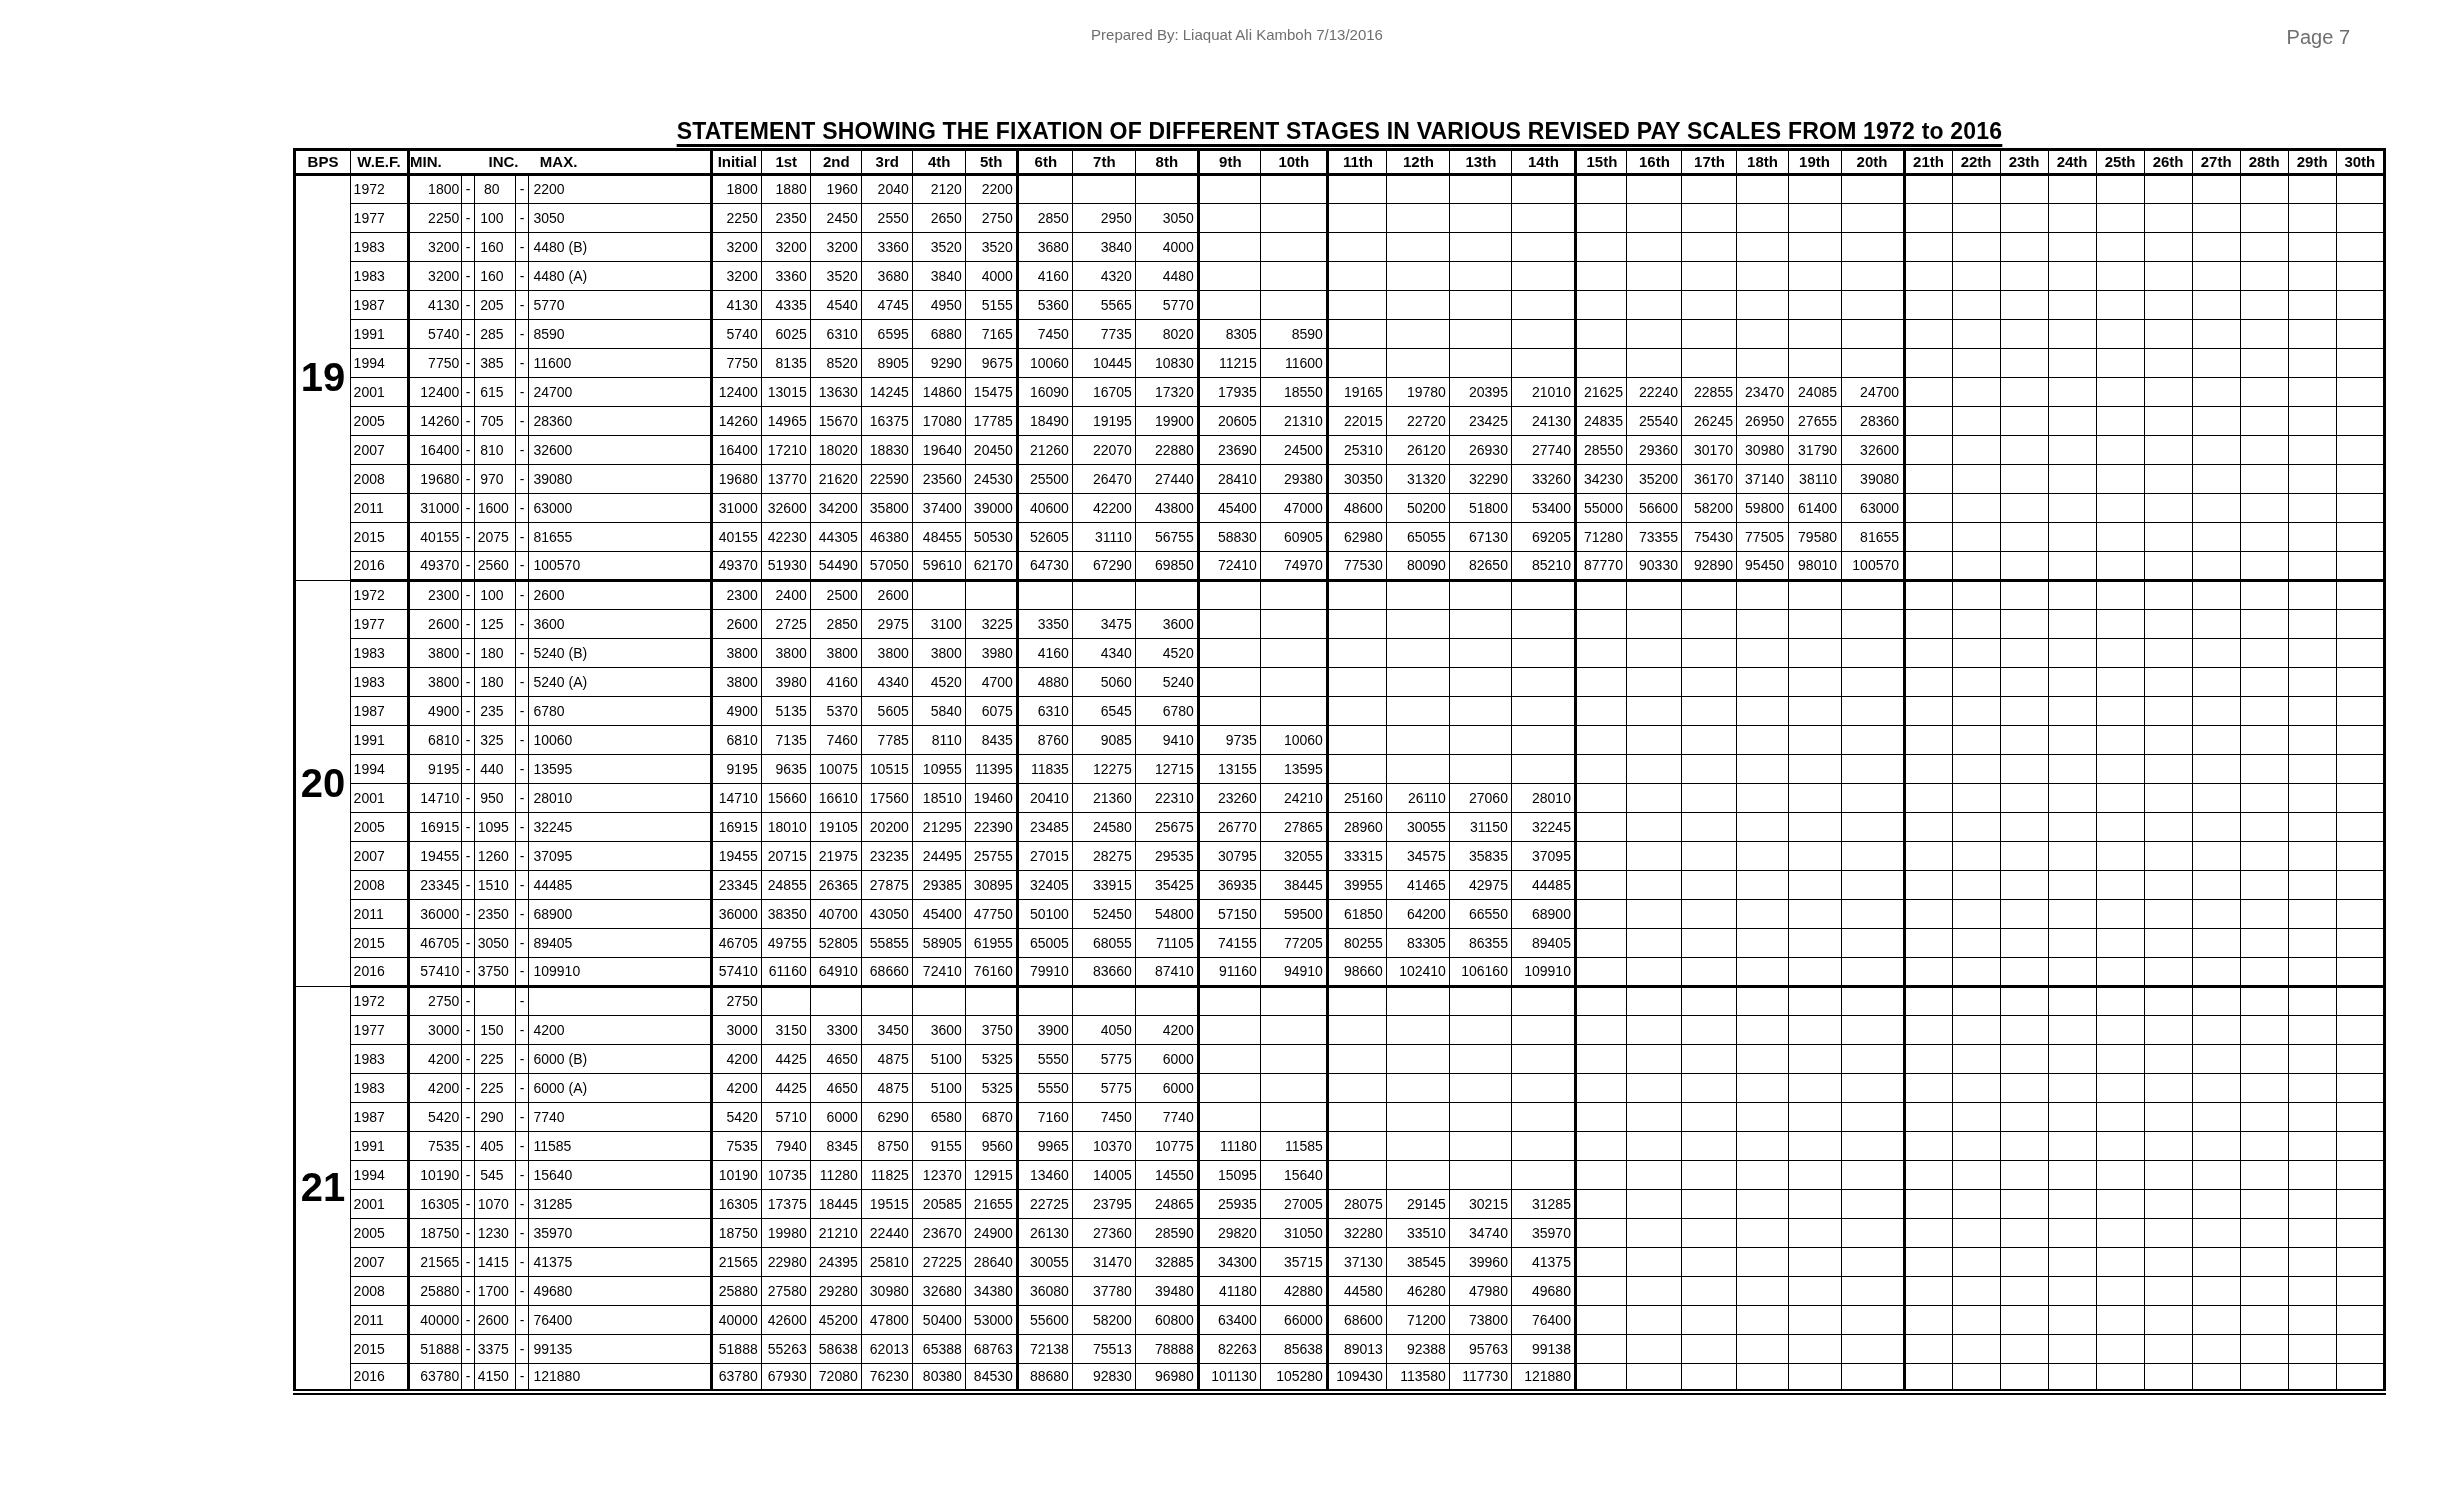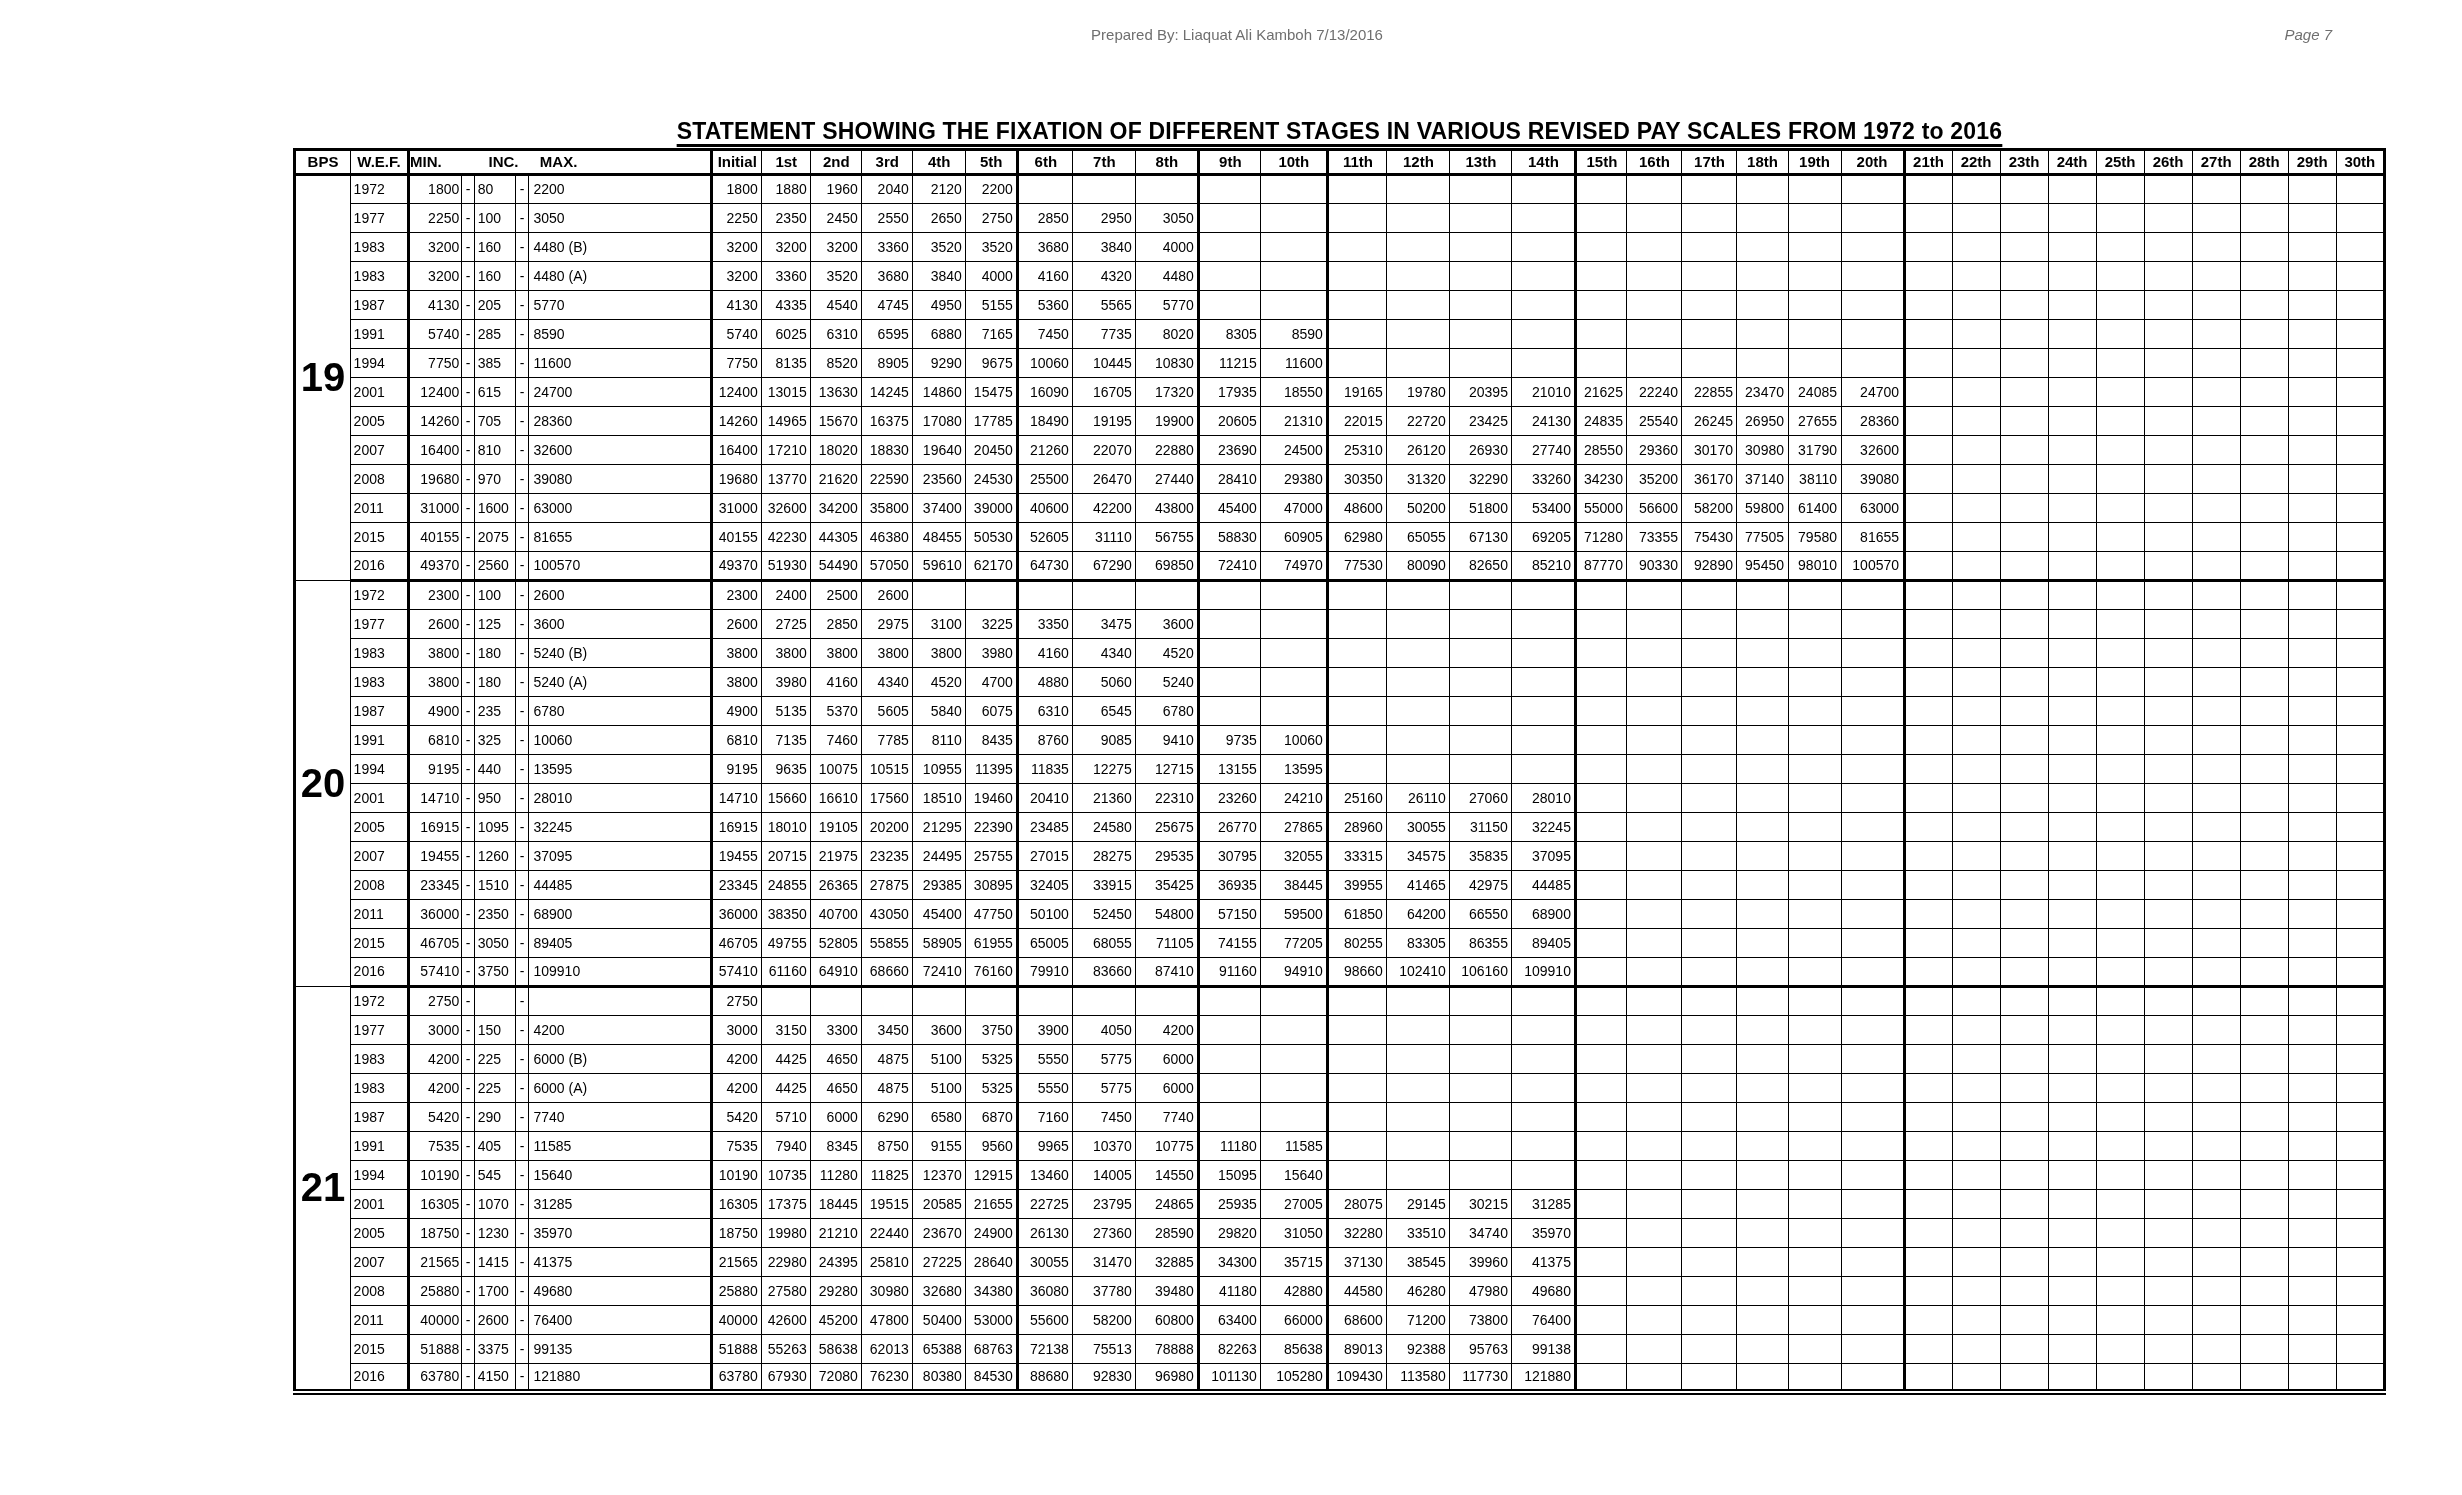--- a/index.html
+++ b/index.html
@@ -1,28 +1,28 @@
 <!DOCTYPE html>
 <html style="font-size:14px"><head>
 <meta charset="utf-8">
 <style>
   html,body{margin:0;padding:0;background:#ffffff;}
   body{width:2462px;height:1495px;position:relative;font-family:"Liberation Sans",sans-serif;color:#000;}
   .hdr-text{position:absolute;top:26px;left:12px;right:0;text-align:center;font-size:15px;color:#6f6f6f;}
-  .pg-num{position:absolute;top:26px;right:130px;font-size:15px;color:#6f6f6f;font-style:italic;}
+  .pg-num{position:absolute;top:26px;right:112px;font-size:20px;color:#6f6f6f;}
   .doc-title{position:absolute;top:118px;left:293px;width:2093px;text-align:center;font-size:23px;font-weight:bold;
              text-decoration:underline;text-decoration-thickness:2.6px;text-underline-offset:5.3px;letter-spacing:0.2px;}
   table.pay{position:absolute;top:148px;left:293px;width:2093px;border-collapse:collapse;table-layout:fixed;
             border:3.5px solid #000;border-bottom:6.2px double #000;}
   .pay th,.pay td{border:1.8px solid #000;font-size:14px;padding:0 2.6px;white-space:nowrap;overflow:hidden;height:29px;box-sizing:border-box;}
   .pay thead th{height:24.6px;font-weight:bold;text-align:center;border-bottom:3.5px solid #000;font-size:15px;margin-top:24px;}
   .pay td.c-wef{text-align:left;padding-right:8px;}
   .pay td.c-min{text-align:right;padding-right:1.8px;}
   .pay td.c-dash{text-align:center;padding:0;}
-  .pay td.c-inc{text-align:left;padding-right:9px;}
+  .pay td.c-inc{text-align:center;padding-right:9px;}
   .pay td.c-max{text-align:left;padding-left:4.4px;}
   .pay td.c-init,.pay td.c-stage{text-align:right;padding-right:3.5px;}
   .pay td.bps-cell{font-size:40px;font-weight:bold;text-align:center;vertical-align:middle;}
   .pay .br4{border-right-width:3.5px;}
   .pay tr.grp-end td{border-bottom-width:3.5px;}
   .pay th.minmax{padding:0;}
   .minmax-wrap{display:flex;width:100%;align-items:center;}
   .minmax-wrap .mm-min{width:66px;text-align:left;padding-left:0;box-sizing:border-box;}
   .minmax-wrap .mm-inc{width:55px;text-align:center;box-sizing:border-box;}
   .minmax-wrap .mm-max{flex:1;text-align:left;padding-left:8.8px;box-sizing:border-box;}

